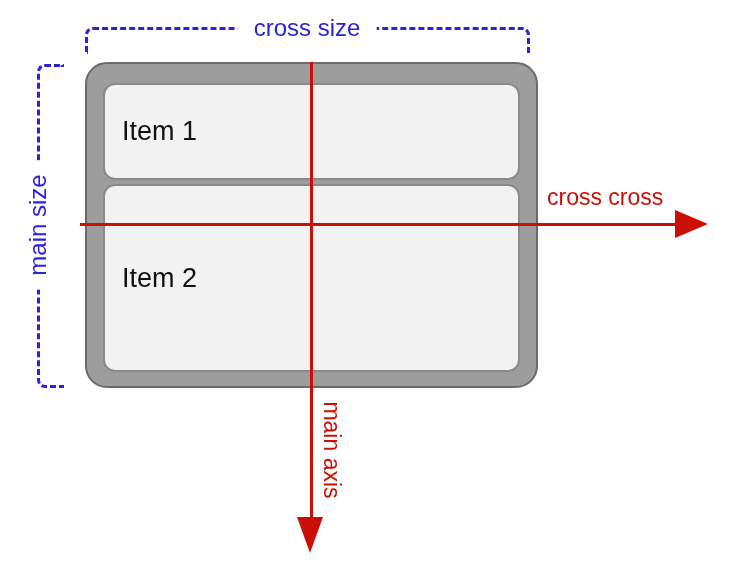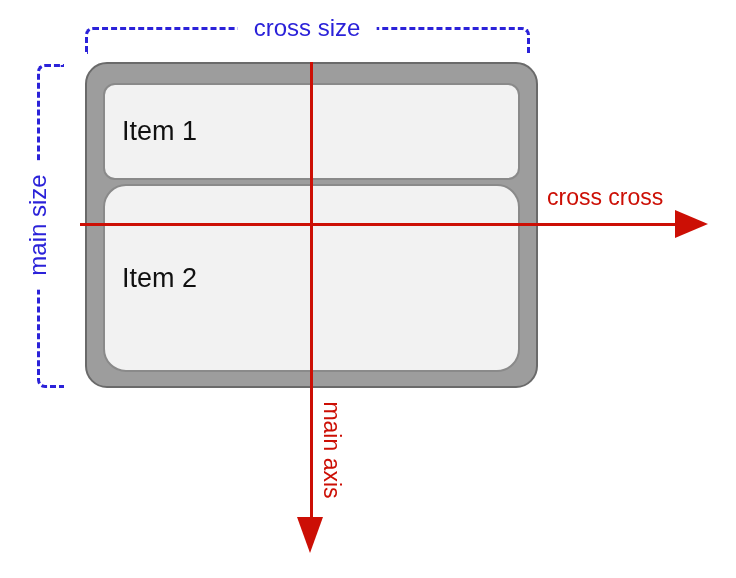--- a/index.html
+++ b/index.html
@@ -68,21 +68,21 @@
     background: #F2F2F2;
     border: 2px solid #8A8A8A;
     border-radius: 12px;
     display: flex;
     align-items: center;
     padding-left: 17px;
     font-size: 27px;
     color: #111111;
   }
   .flex-item.item1 { height: 97px; }
-  .flex-item.item2 { flex: 1; border-radius: 23px; }
+  .flex-item.item2 { flex: 1; }
 
   
   .axis-h {
     position: absolute;
     left: 80px; top: 223px;
     width: 598px; height: 2.5px;
     background: #CC0F05;
   }
   .arrow-right {
     position: absolute;

